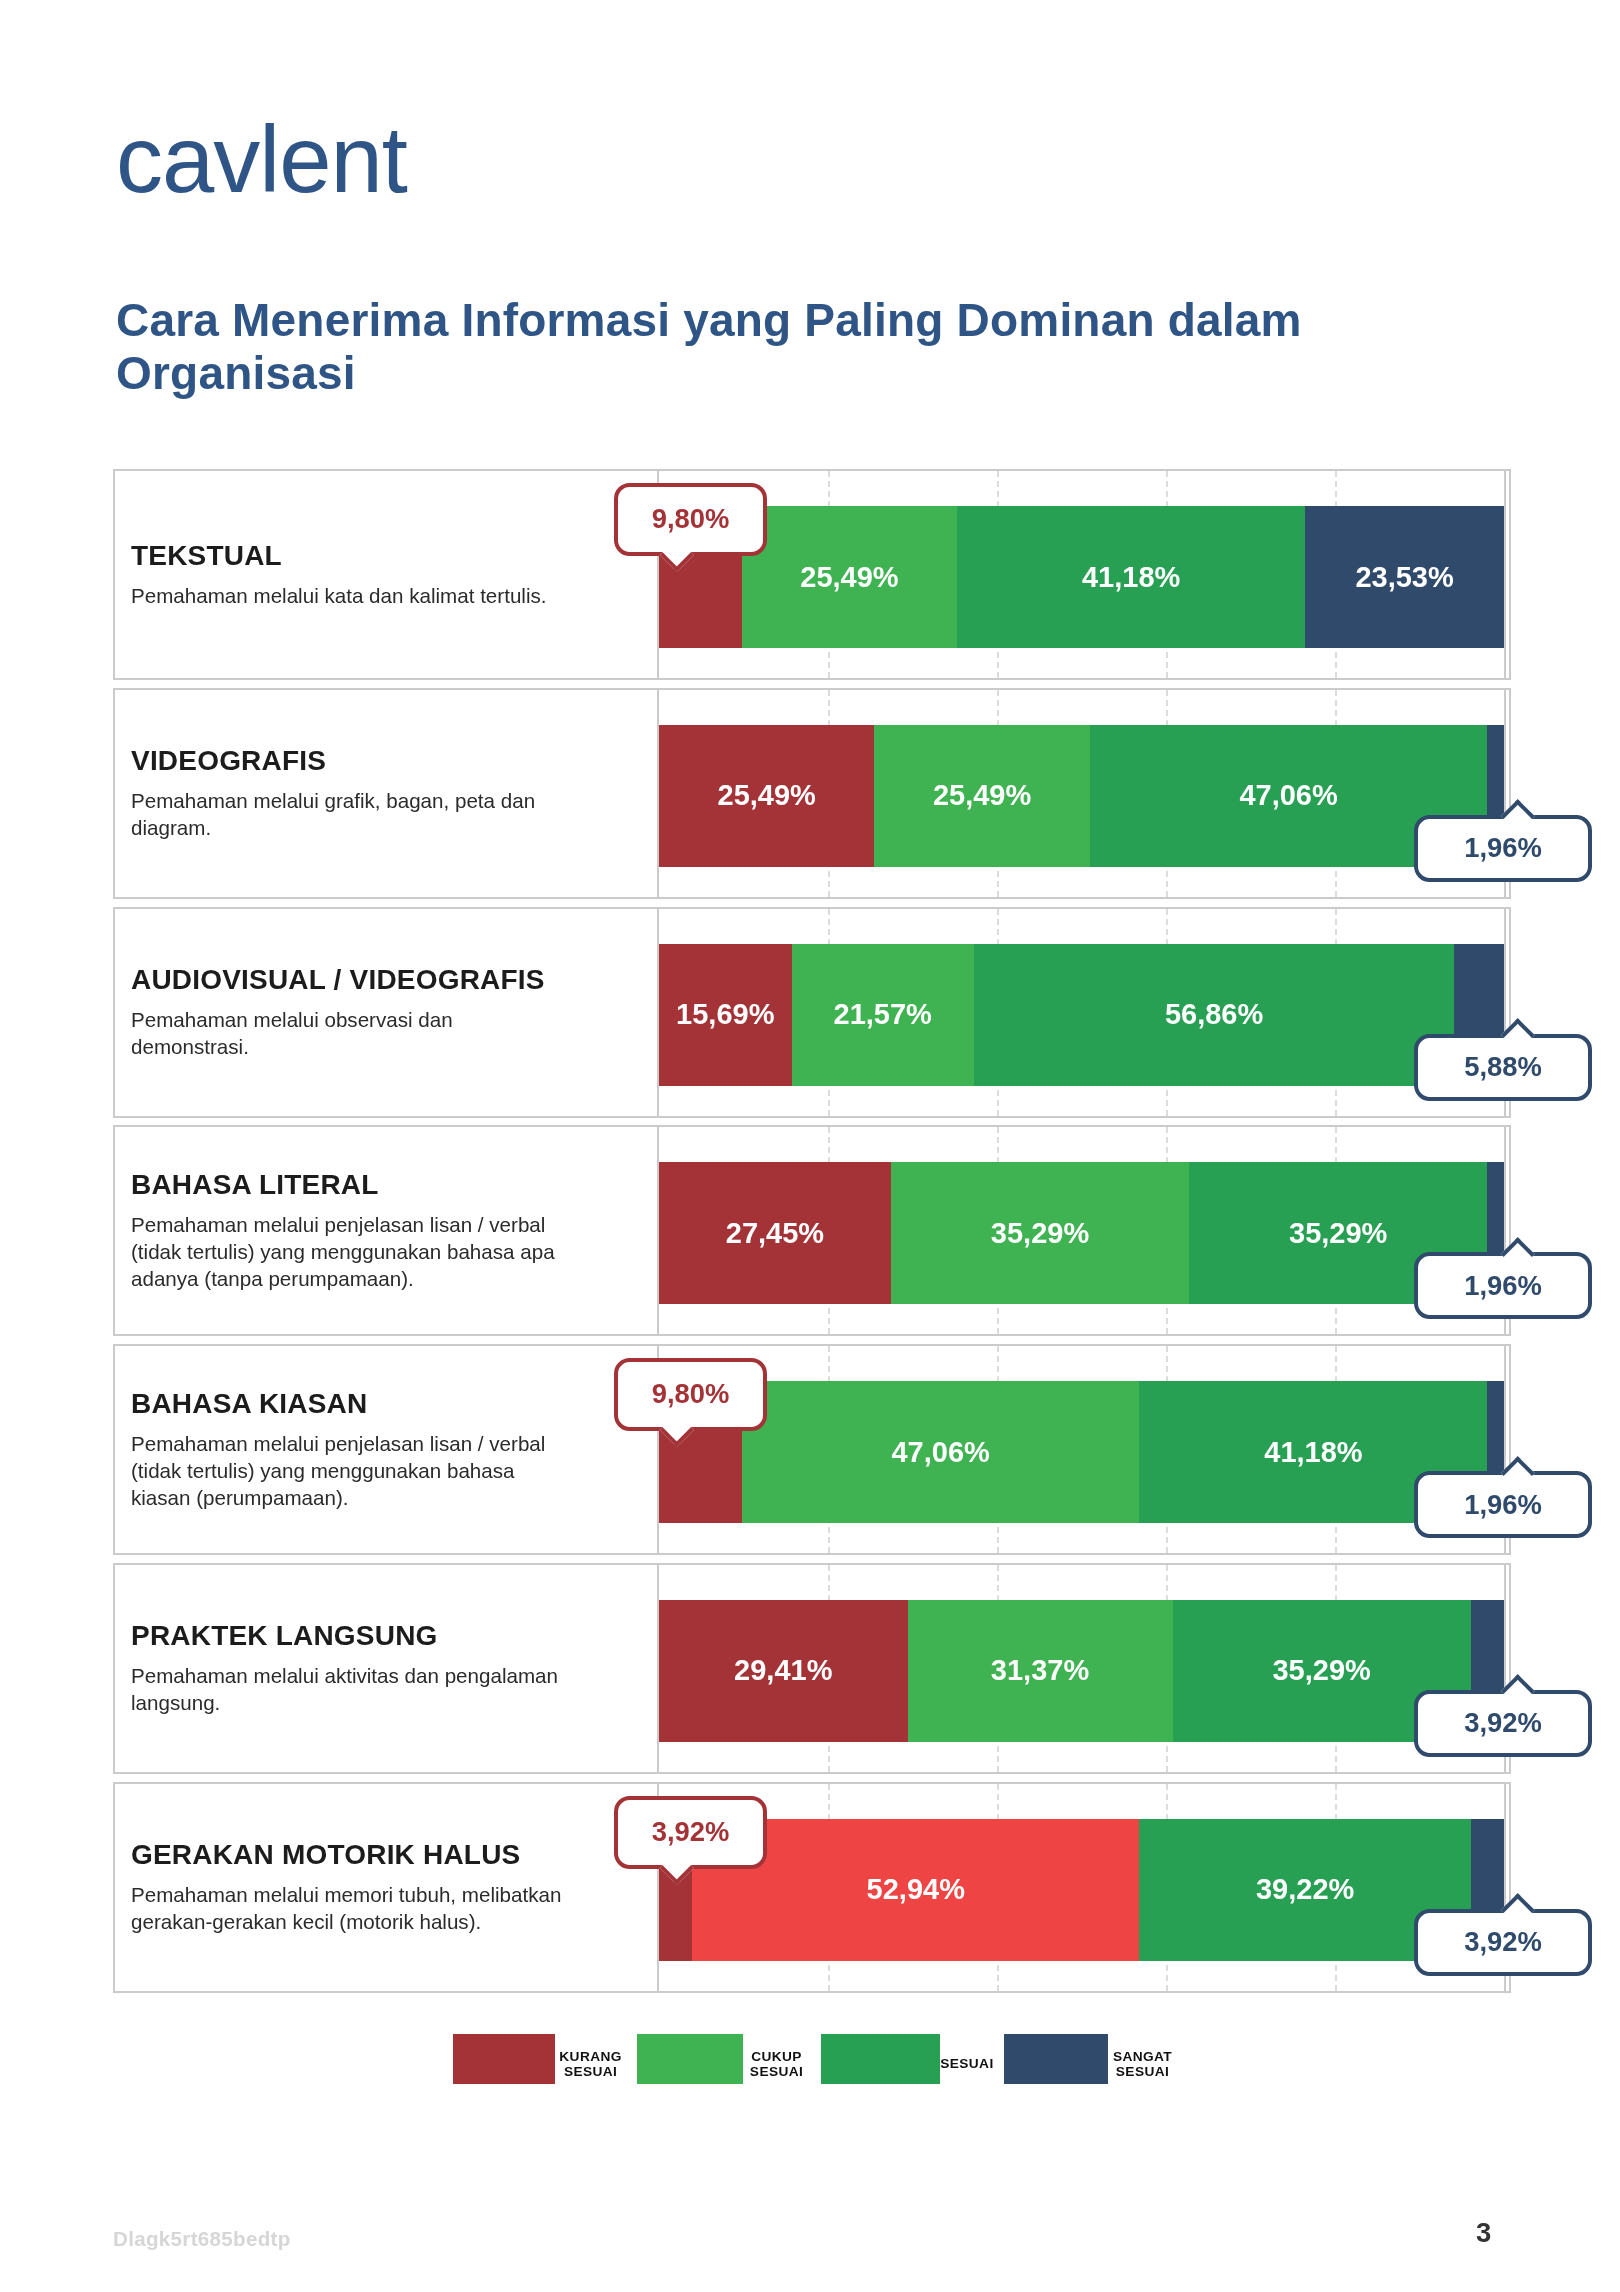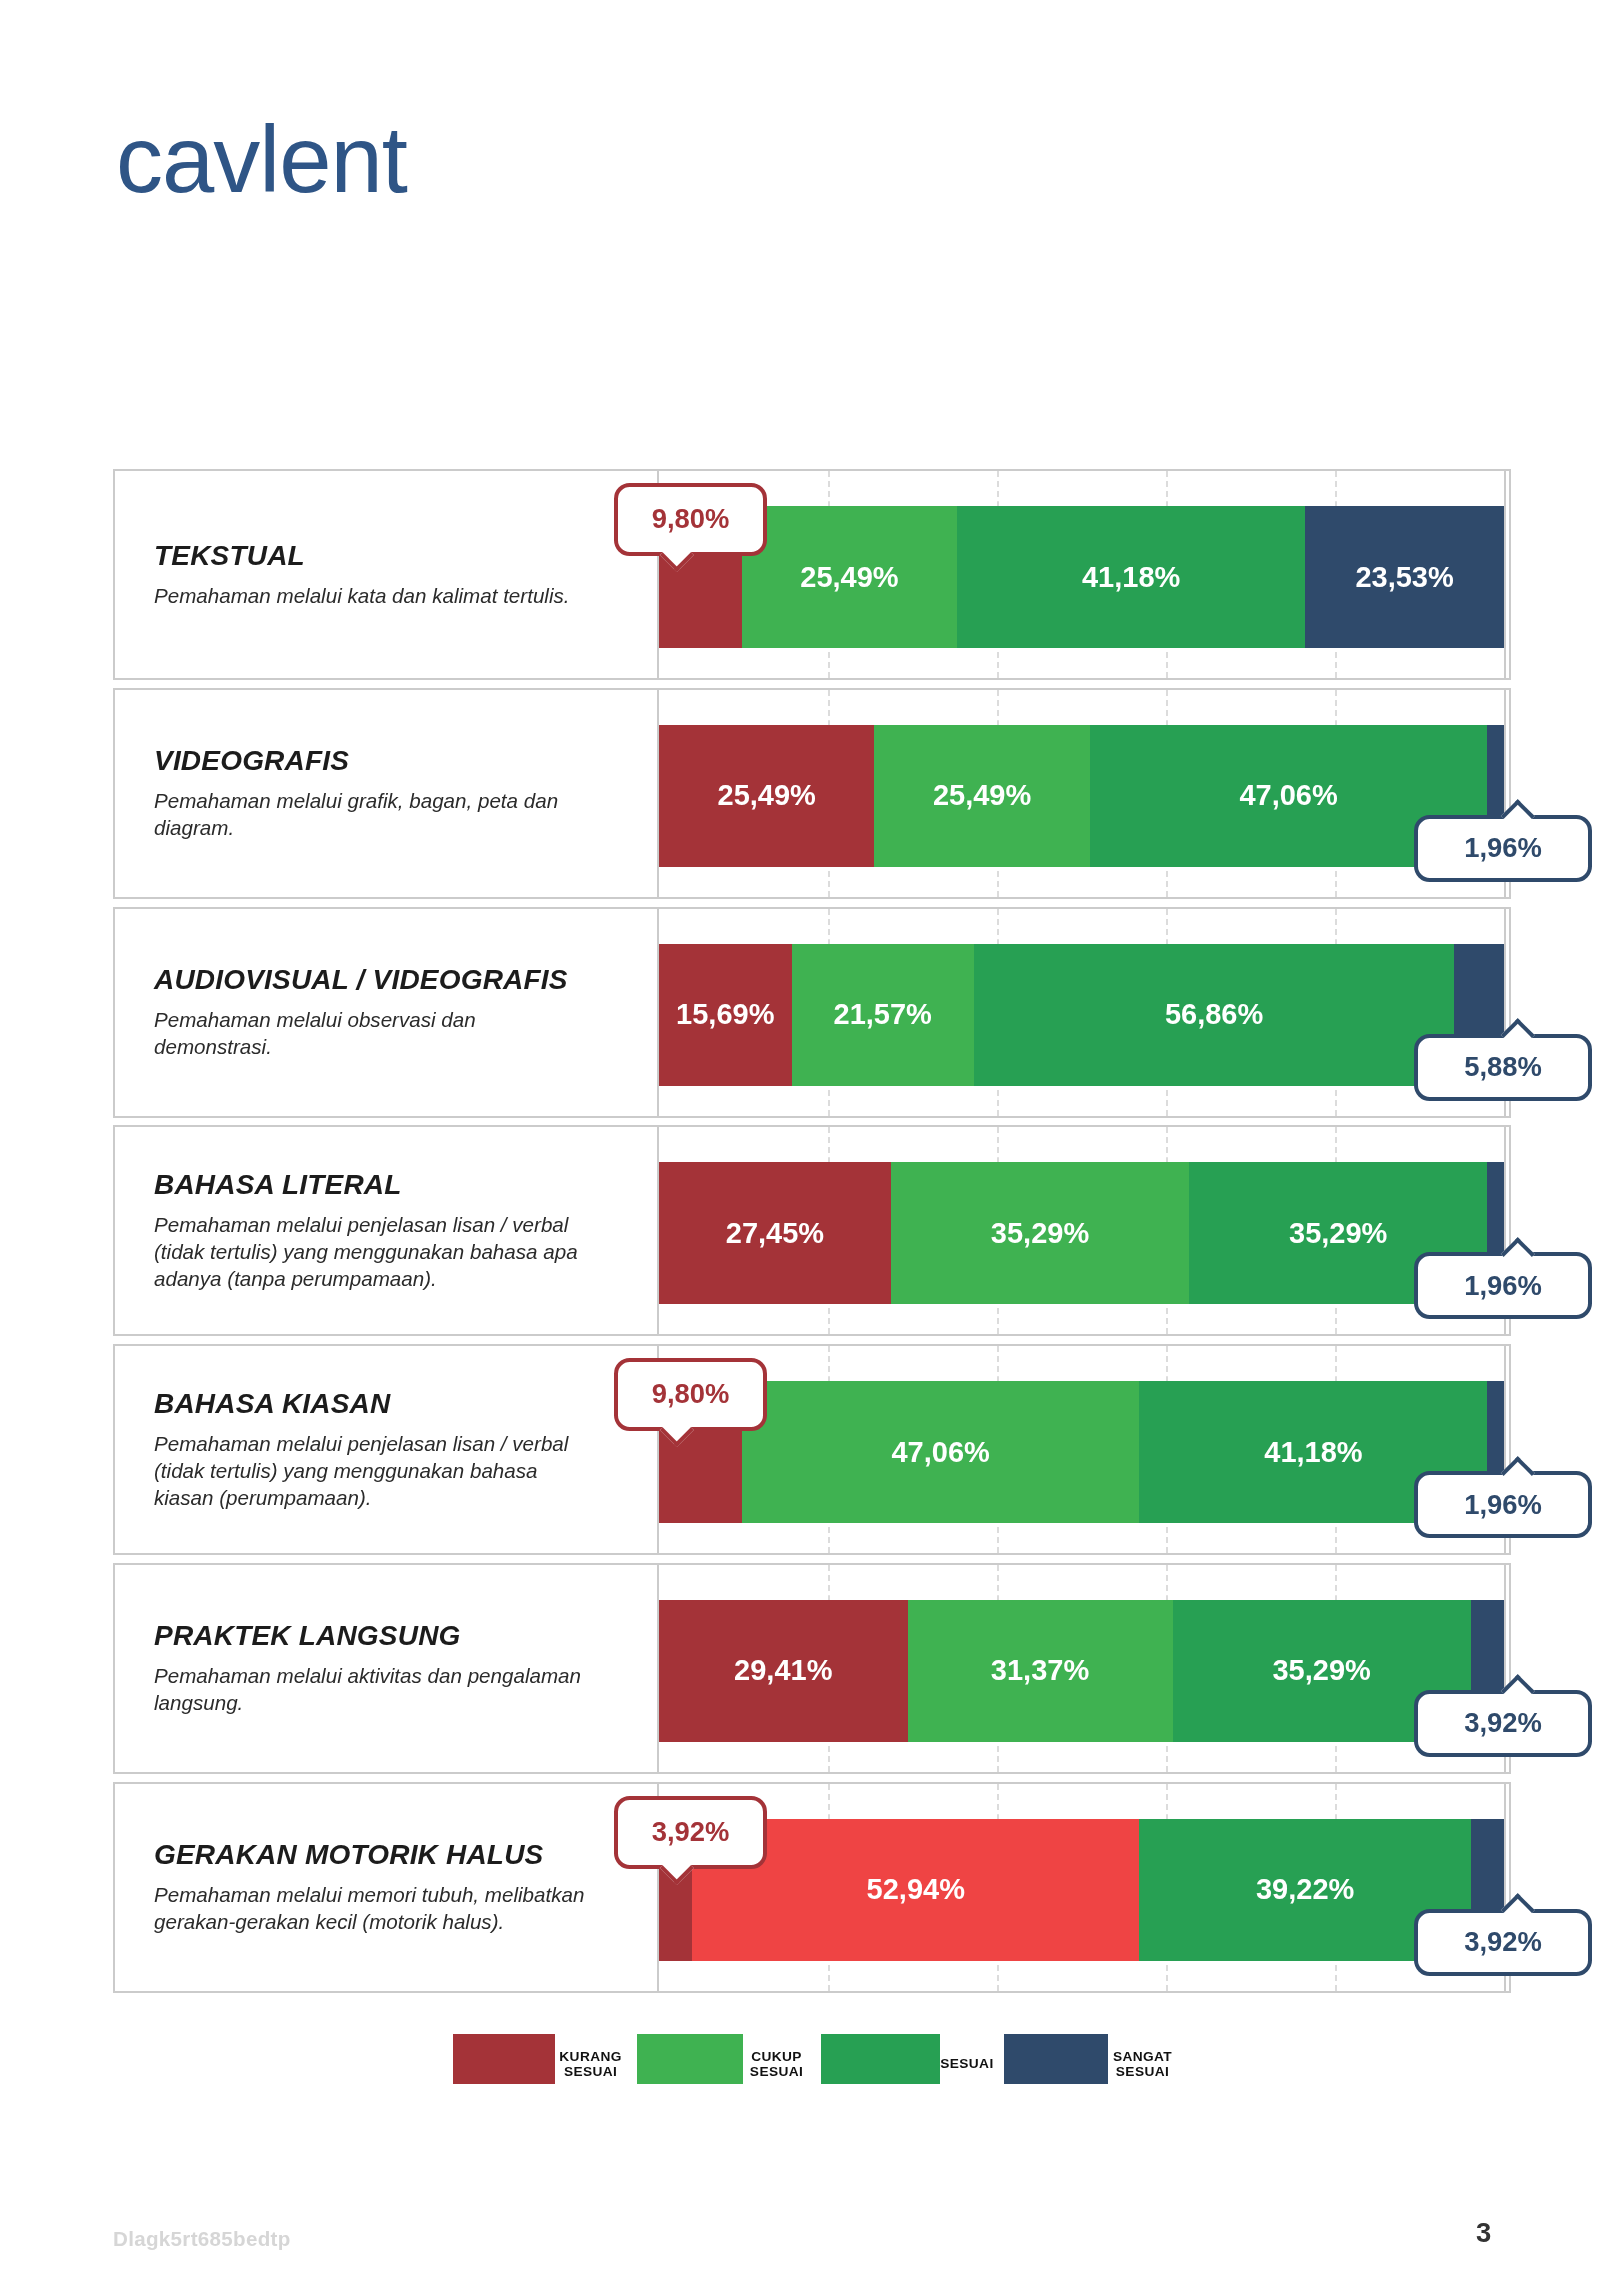--- a/index.html
+++ b/index.html
@@ -15,21 +15,21 @@
   html,body{background:#fff;}
   body{font-family:"Liberation Sans", sans-serif;}
   .page{position:relative;width:1620px;height:2293px;background:#fff;overflow:hidden;}
 
   .logo{position:absolute;left:116px;top:106px;font-size:94px;font-weight:500;color:var(--blue);letter-spacing:-1px;}
   .page-title{position:absolute;left:116px;top:294px;width:1411px;font-size:46px;font-weight:bold;color:var(--blue);line-height:1.16;letter-spacing:0.2px;}
 
   .chart{position:absolute;left:113px;top:469px;width:1398px;}
   .row{position:relative;height:211px;background:#fff;border:2px solid var(--border);margin-bottom:7.8px;}
   .row-label{position:absolute;left:0;top:0;bottom:0;width:544px;border-right:2px solid var(--border);
-    display:flex;flex-direction:column;justify-content:center;padding:0 39px 0 39px;font-style:italic;}
+    display:flex;flex-direction:column;justify-content:center;padding:0 39px 0 16px;}
   .row-title{font-size:28px;font-weight:bold;color:#1C1C1C;letter-spacing:0.2px;margin-bottom:9.8px;}
   .row-desc{font-size:20.6px;color:#2B2B2B;line-height:1.32;max-width:441px;font-weight:500;}
 
   .row-bars{position:absolute;left:544px;top:0;width:845px;height:100%;}
   .gridline{position:absolute;top:0;bottom:0;width:0;border-left:2px dashed var(--grid);}
   .endline{position:absolute;top:0;bottom:0;right:-2px;width:0;border-left:2px solid var(--border);}
   .bar{position:absolute;left:0;top:35px;height:142px;width:100%;display:flex;}
   .seg{height:100%;display:flex;align-items:center;justify-content:center;overflow:visible;}
   .seg-label{color:#fff;font-size:29px;font-weight:bold;white-space:nowrap;}
 
@@ -50,20 +50,21 @@
   .doc-id{position:absolute;left:113px;top:2227px;font-size:20.6px;font-weight:600;color:#D6D6D6;letter-spacing:0.3px;}
   .page-num{position:absolute;left:1476px;top:2217px;font-size:27.4px;font-weight:bold;color:#333;}
 </style>
 </head>
 <body>
 
 <div class="page">
 
   <div class="logo">cavlent</div>
 
+  <div class="page-title">Cara Menerima Informasi yang Paling Dominan dalam Organisasi</div>
 
   <div class="chart">
     <div id="chart-rows">
   <div class="row">
     <div class="row-label">
       <div class="row-title">TEKSTUAL</div>
       <div class="row-desc">Pemahaman melalui kata dan kalimat tertulis.</div>
     </div>
     <div class="row-bars">
       <div class="gridline" style="left: 20%;"></div>

